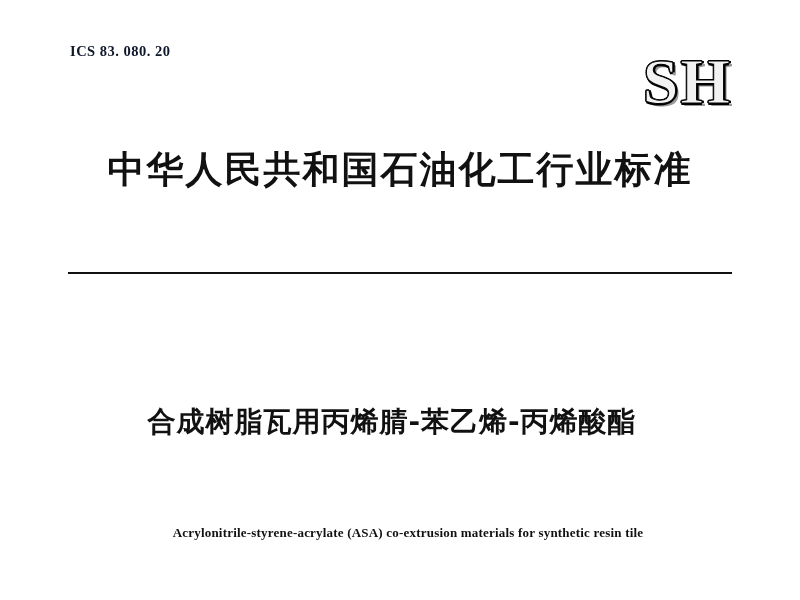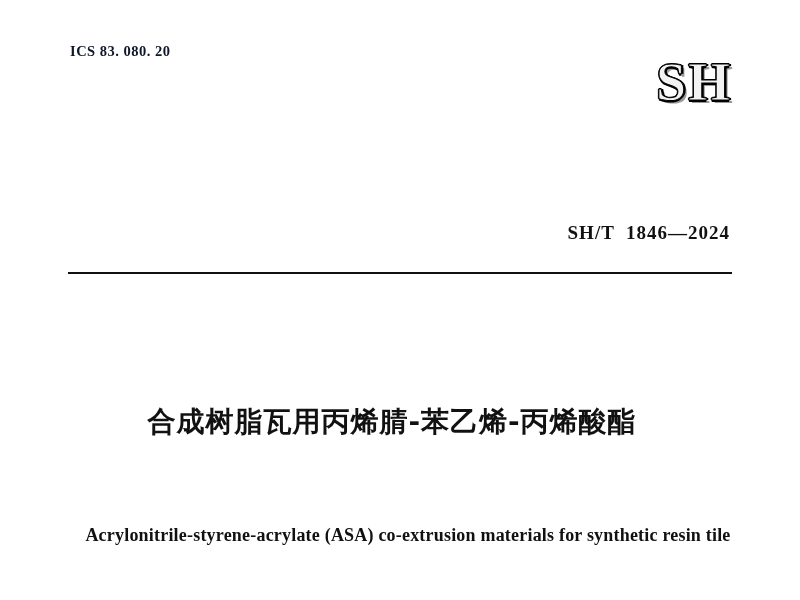--- a/index.html
+++ b/index.html
@@ -37,21 +37,21 @@
     white-space: pre;
   }
 
   
   .logo {
     position: absolute;
     right: 68px;
     top: 44px;
     font-family: "Liberation Serif", serif;
     font-weight: bold;
-    font-size: 54px;
+    font-size: 64px;
     line-height: 76px;
     letter-spacing: 2px;
     color: #f2f2f2;
     -webkit-text-stroke: 1px #000;
     text-shadow:
        2px 0 0 #000,
        -1px 0 0 #000,
        0 2px 0 #000,
        0 -1px 0 #000,
        3px 3px 0 #999;
@@ -114,38 +114,38 @@
 
   
   .doc-title-en {
     position: absolute;
     left: 56px;
     right: 40px;
     top: 525px;
     text-align: center;
     font-family: "Liberation Serif", serif;
     font-weight: bold;
-    font-size: 18px;
+    font-size: 13px;
     letter-spacing: 0.2px;
     color: #111;
   }
 </style>
 </head>
 <body>
 
 <div class="page">
 
   <div class="meta">
     <div>ICS 83. 080. 20</div>
   </div>
 
   <div class="logo">SH</div>
 
+  <div class="std-title">中华人民共和国石油化工行业标准</div>
 
-  <div class="std-number">SH/T  1846—2024</div>
 
   <div class="rule"></div>
 
   <div class="doc-title">
     <div class="line1">合成树脂瓦用丙烯腈-苯乙烯-丙烯酸酯</div>
   </div>
 
   <div class="doc-title-en">Acrylonitrile-styrene-acrylate (ASA) co-extrusion materials for synthetic resin tile</div>
 
 </div>

